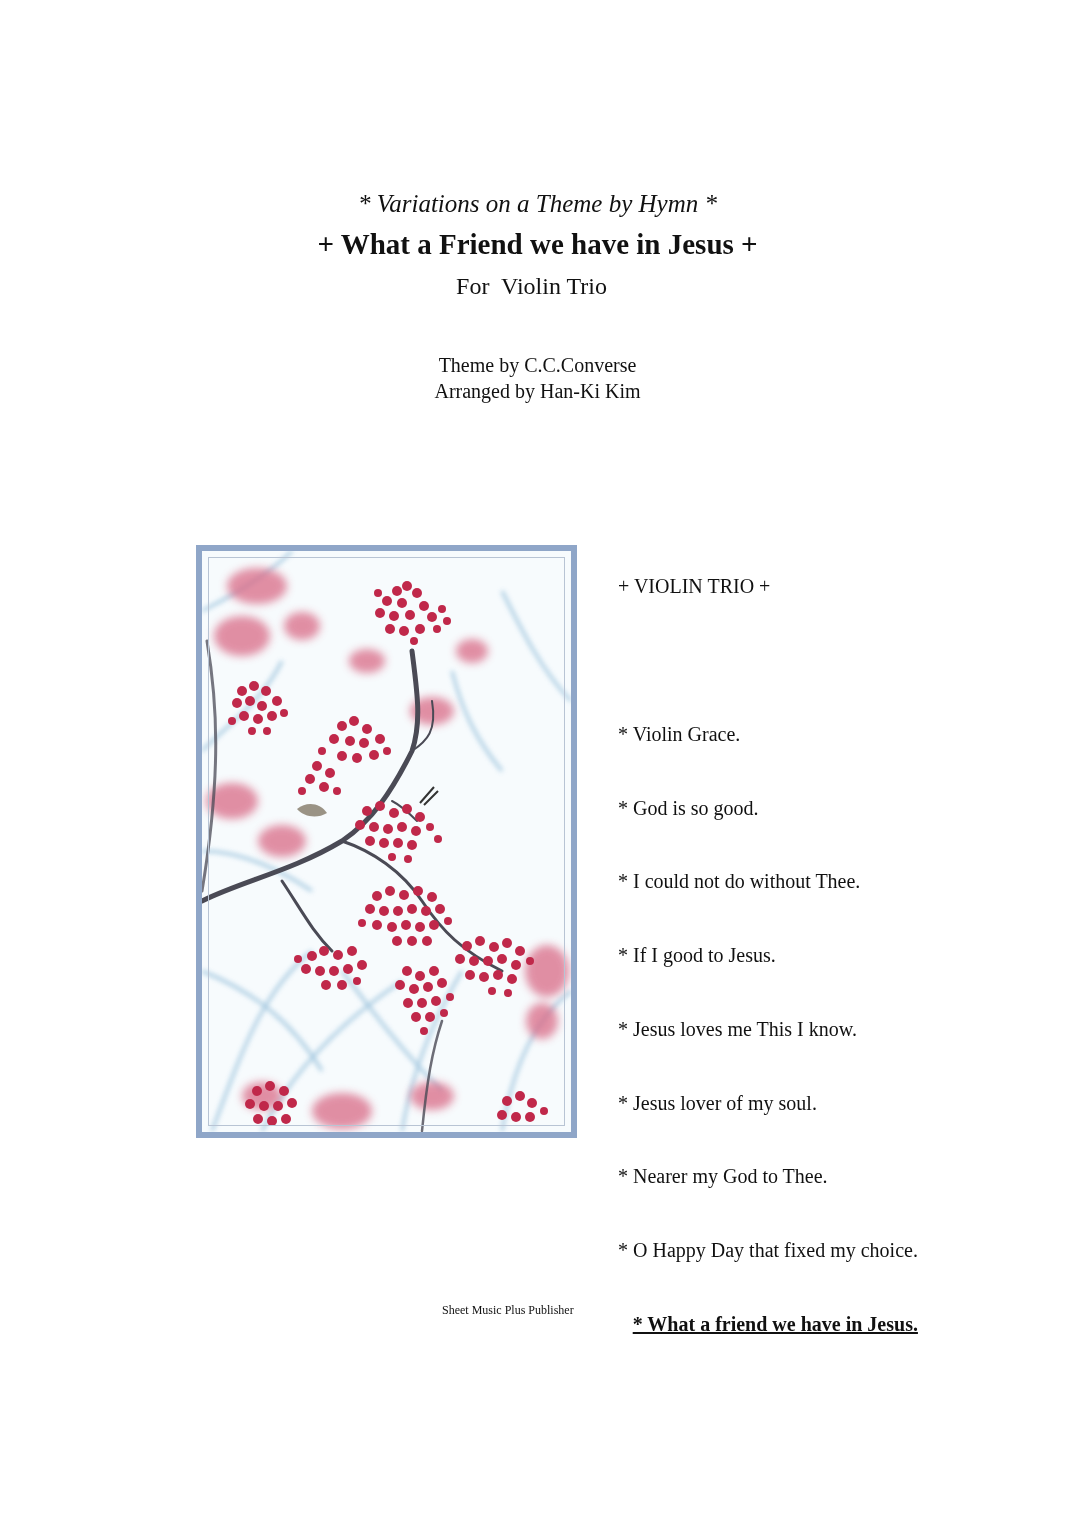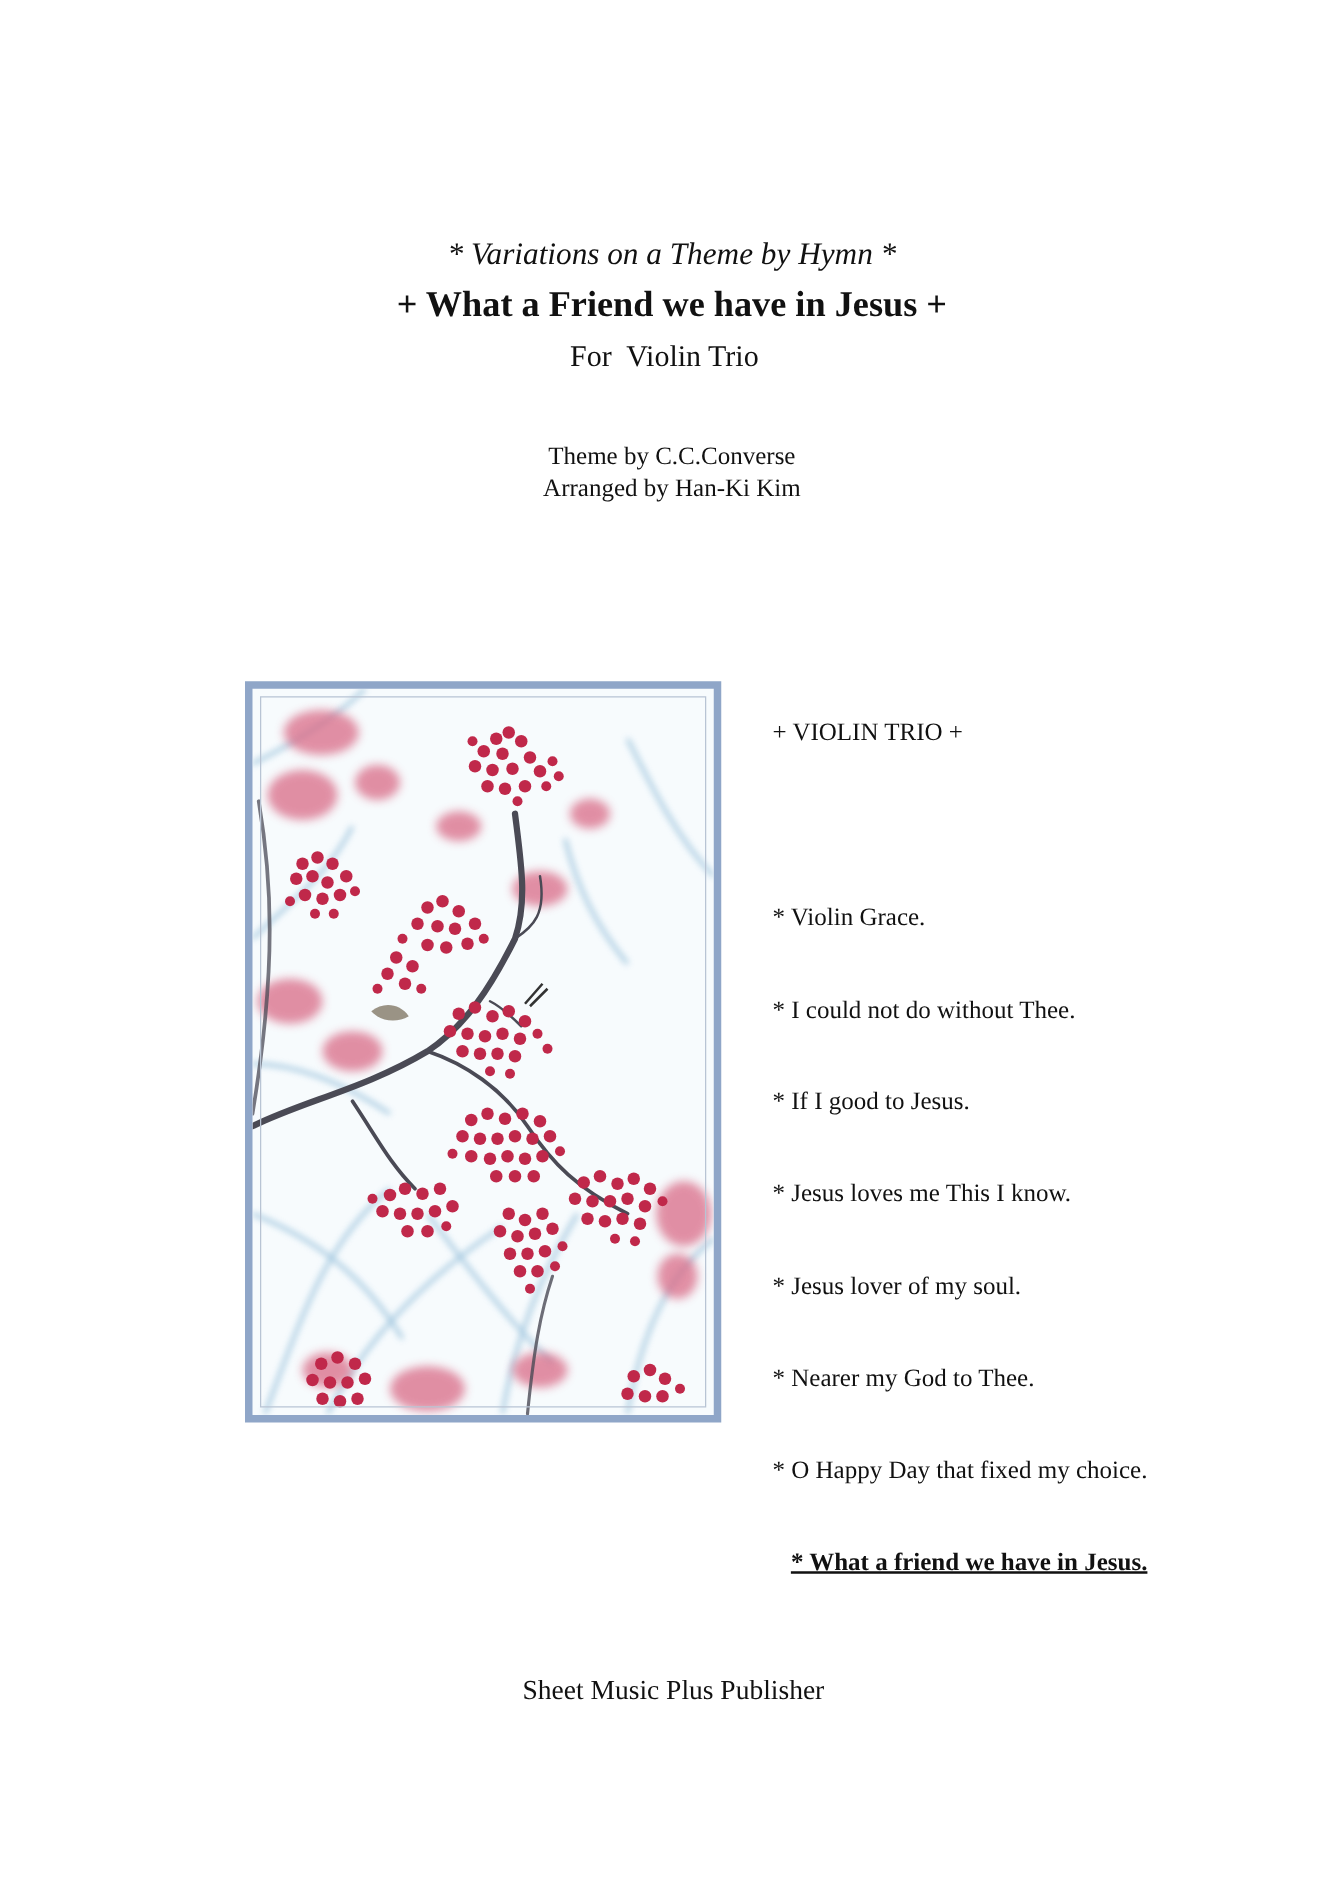--- a/index.html
+++ b/index.html
@@ -82,23 +82,22 @@
       white-space: pre;
     }
     .song-list .line { display: block; height: 24.6px; }
     .song-list .highlight {
       font-weight: bold;
       text-decoration: underline;
       text-align: right;
     }
     .footer {
       top: 1303px;
-      left: 418px;
-      font-size: 22px;
-      margin-top: 36px;
+      left: 442px;
+      font-size: 12px;
     }
   </style>
 </head>
 <body>
 
 <div class="abs center-block subtitle">* Variations on a Theme by Hymn *</div>
 <div class="abs center-block title">+ What a Friend we have in Jesus +</div>
 <div class="abs center-block for-line">For  Violin Trio</div>
 
 <div class="abs center-block credits">
@@ -338,20 +337,21 @@
       <path d="M218 252 L232 236 M222 254 L236 240" stroke="#333" stroke-width="2"></path>
     </svg>
     <div class="inner-line"></div>
   </div>
 </div>
 
 <div class="abs song-list">
   <span class="line">+ VIOLIN TRIO +</span>
   <span class="line"></span>
   <span class="line">* Violin Grace.</span>
+  <span class="line">* God is so good.</span>
   <span class="line">* I could not do without Thee.</span>
   <span class="line">* If I good to Jesus.</span>
   <span class="line">* Jesus loves me This I know.</span>
   <span class="line">* Jesus lover of my soul.</span>
   <span class="line">* Nearer my God to Thee.</span>
   <span class="line">* O Happy Day that fixed my choice.</span>
   <span class="line highlight">* What a friend we have in Jesus.</span>
   
   
   

